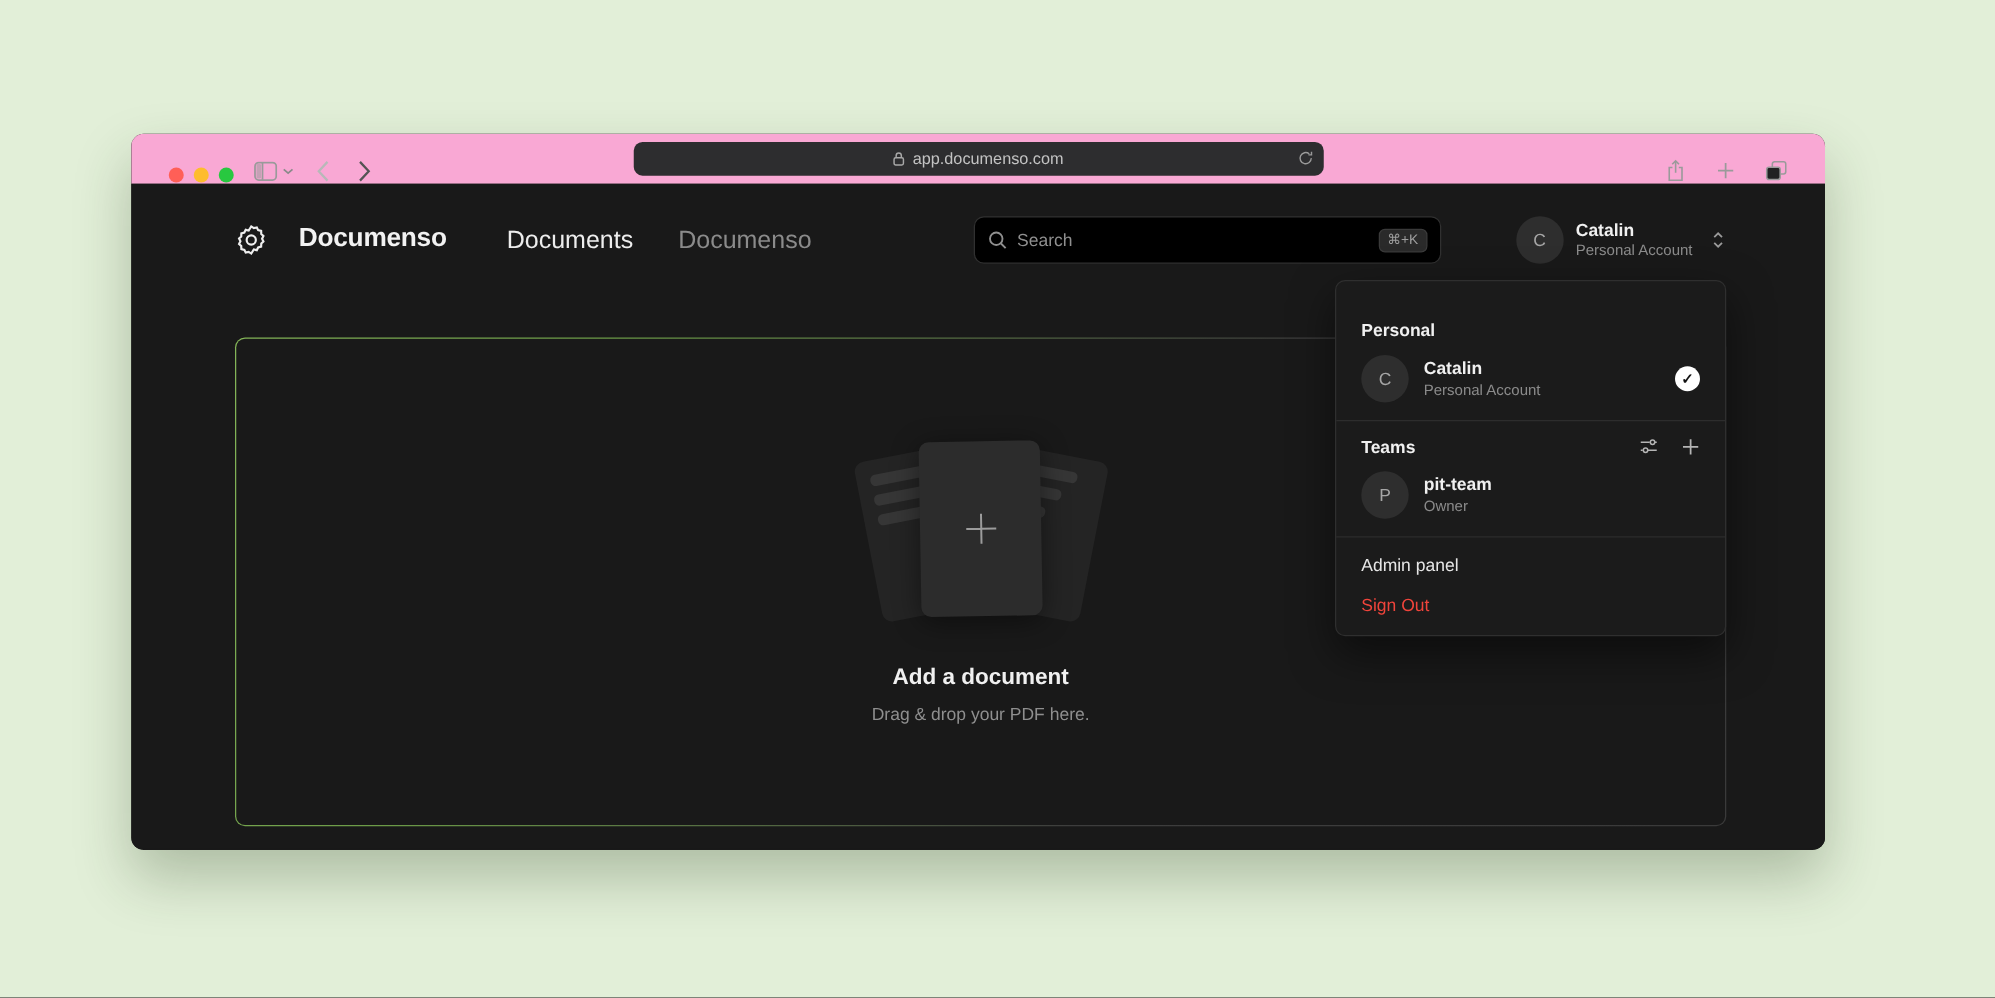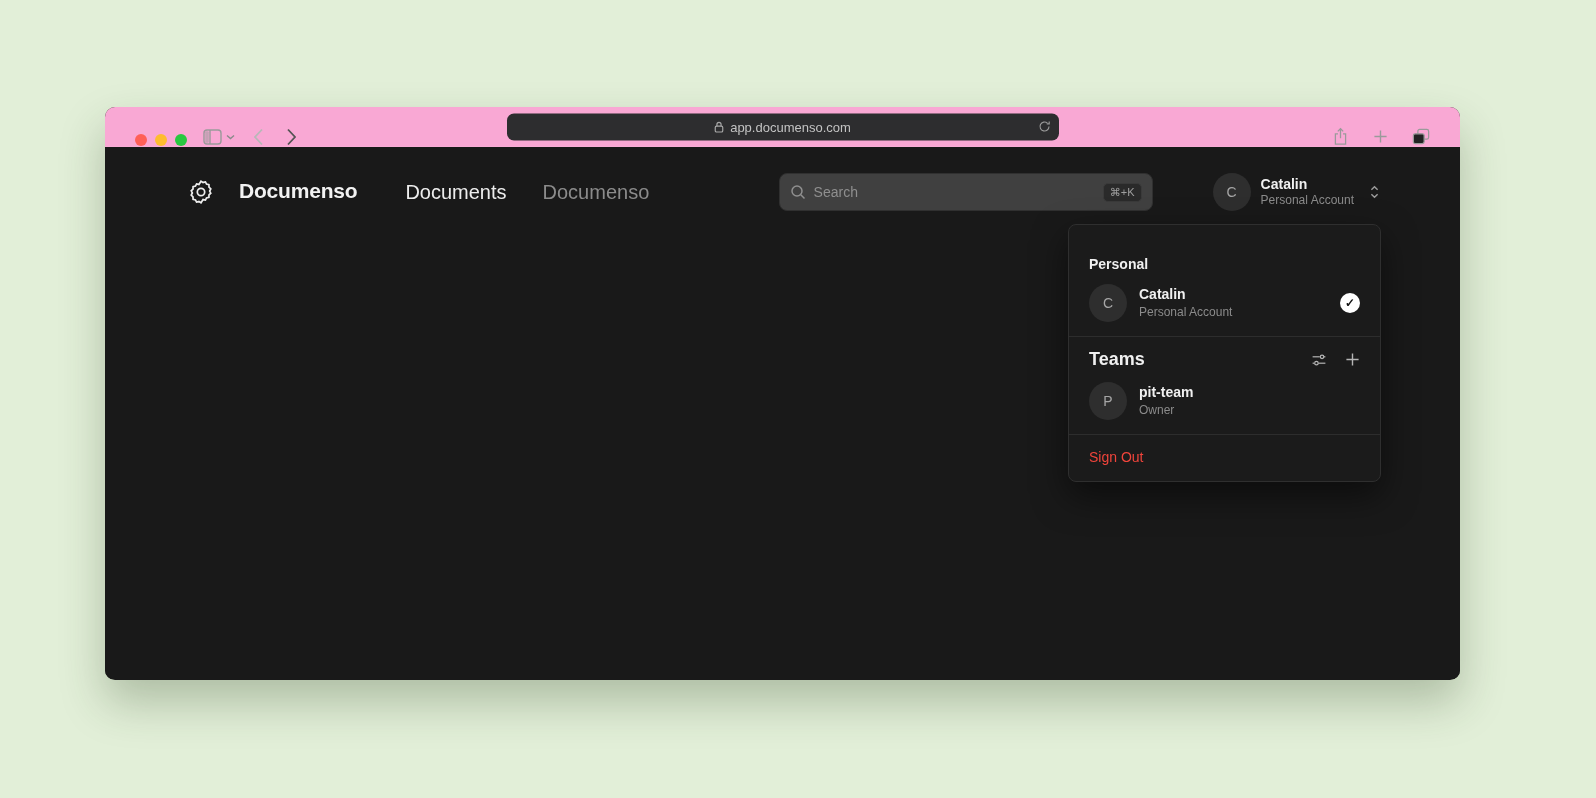--- a/index.html
+++ b/index.html
@@ -80,21 +80,21 @@
   .brand .brand-name { color: #f2f2f2; font-size: 21px; font-weight: 700; letter-spacing: -0.2px; }
 
   .main-nav { display: flex; gap: 36px; margin-left: 48px; }
   .nav-link { font-size: 20px; font-weight: 500; text-decoration: none; cursor: pointer; }
   .nav-link.active { color: #ededed; }
   .nav-link.inactive { color: #8b8b8b; }
 
   .search-box {
     margin-left: auto;
     width: 374px; height: 38px;
-    background: #404040;
+    background: #000000;
     border: 1px solid #303030;
     border-radius: 8px;
     display: flex; align-items: center;
     padding: 0 10px;
     gap: 8px;
   }
   .search-box .search-icon { color: #8f8f8f; display: inline-flex; }
   .search-box input {
     background: transparent; border: none; outline: none;
     color: #d5d5d5; font-size: 14px; flex: 1;
@@ -204,21 +204,21 @@
     width: 20px; height: 20px; border-radius: 50%;
     background: #ffffff; color: #111;
     display: flex; align-items: center; justify-content: center;
     font-size: 12px; font-weight: 700;
   }
   .dd-divider { height: 1px; background: #2d2d2d; margin: 6px 0; }
   .teams-header {
     display: flex; align-items: center;
     padding: 6px 20px 8px;
   }
-  .teams-header .dd-label-inline { color: #f0f0f0; font-size: 18px; font-weight: 700; }
+  .teams-header .dd-label-inline { color: #f0f0f0; font-size: 14px; font-weight: 700; }
   .teams-actions { margin-left: auto; display: flex; gap: 18px; color: #b5b5b5; }
   .teams-actions .tb-icon { cursor: pointer; }
   .dd-item {
     padding: 8px 20px;
     color: #e6e6e6;
     font-size: 14px;
     cursor: pointer;
   }
   .dd-item.danger { color: #f0443b; }
 
@@ -336,20 +336,45 @@
         </div>
         <span class="updown">
           <svg width="13" height="16" viewBox="0 0 14 18" fill="none" stroke="currentColor" stroke-width="1.6">
             <path d="M3.5 6.5L7 3l3.5 3.5"></path>
             <path d="M3.5 11.5L7 15l3.5-3.5"></path>
           </svg>
         </span>
       </div>
     </div>
 
+    <div class="dropzone-border">
+      <div class="dropzone">
+        <div class="cards">
+          <div class="card left">
+            <div class="stripe" style="width:58px"></div>
+            <div class="stripe" style="width:48px"></div>
+            <div class="stripe" style="width:38px"></div>
+          </div>
+          <div class="card right">
+            <div class="stripe" style="width:58px"></div>
+            <div class="stripe" style="width:48px"></div>
+            <div class="stripe" style="width:38px"></div>
+          </div>
+          <div class="card center">
+            <span class="plus-glyph">
+              <svg width="30" height="30" viewBox="0 0 30 30" fill="none" stroke="currentColor" stroke-width="1.6">
+                <path d="M15 3v24M3 15h24"></path>
+              </svg>
+            </span>
+          </div>
+        </div>
+        <div class="dz-title">Add a document</div>
+        <div class="dz-subtitle">Drag &amp; drop your PDF here.</div>
+      </div>
+    </div>
 
     <div class="dropdown">
       <div class="dd-label">Personal</div>
 
       <div class="dd-row">
         <div class="avatar">C</div>
         <div class="row-meta">
           <span class="row-name">Catalin</span>
           <span class="row-sub">Personal Account</span>
         </div>
@@ -382,17 +407,18 @@
       <div class="dd-row">
         <div class="avatar">P</div>
         <div class="row-meta">
           <span class="row-name">pit-team</span>
           <span class="row-sub">Owner</span>
         </div>
       </div>
 
       <div class="dd-divider"></div>
 
+      <div class="dd-item">Admin panel</div>
       <div class="dd-item danger">Sign Out</div>
     </div>
 
   </div>
 </div>
 
 </body></html>

